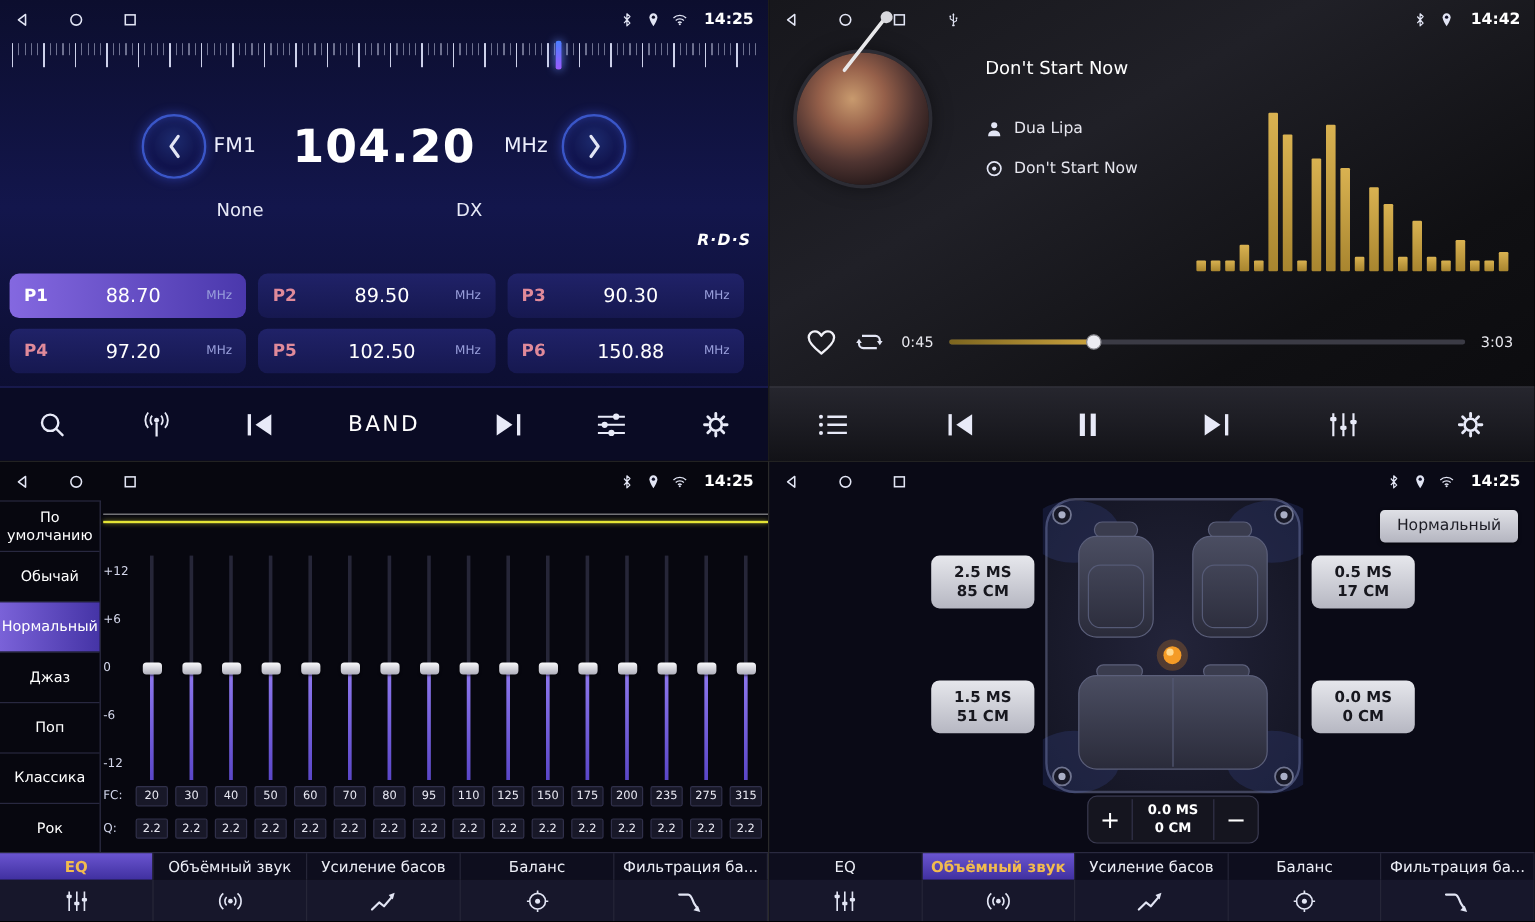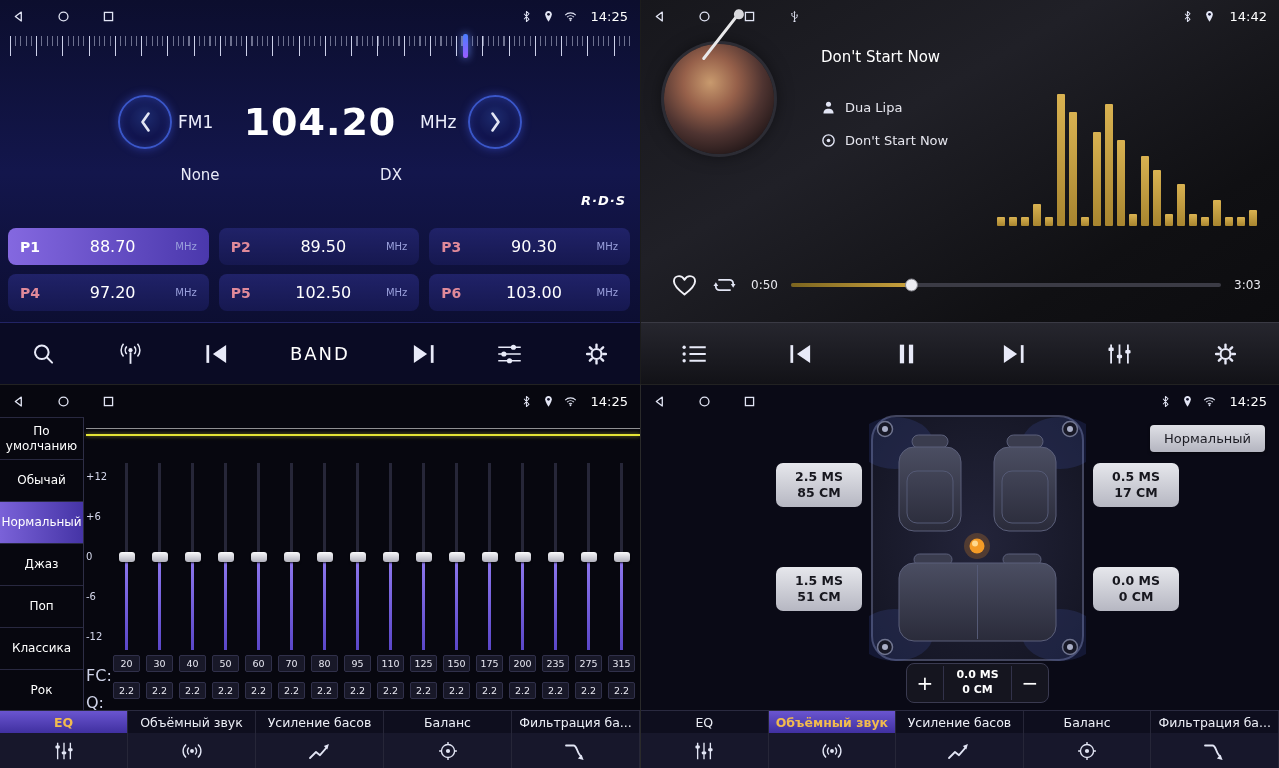--- a/index.html
+++ b/index.html
@@ -19,21 +19,21 @@
   .i13 { width:13px; height:13px; }
   .i15 { width:15px; height:15px; }
   .i22 { width:24px; height:20px; }
   .i26 { width:27px; height:24px; }
   .ich { width:15px; height:24px; }
 
   
   .statusbar { position:absolute; left:0; top:0; right:0; height:32px; display:flex;
     justify-content:space-between; align-items:center; padding:0 12px; z-index:5; }
   .sb-left { display:flex; gap:32px; align-items:center; }
-  .sb-right { display:flex; gap:9px; align-items:center; }
+  .sb-right { display:flex; gap:9px; align-items:center;font-weight:bold; }
   .sb-time { font-size:13px; color:#fff; margin-left:5px; }
 
   
   .ruler { position:absolute; left:10px; right:10px; top:36px; height:20px;
     background-image:
       repeating-linear-gradient(90deg,#cdd1ea 0 1px,transparent 1px 26.25px),
       repeating-linear-gradient(90deg,rgba(205,209,234,.5) 0 1px,transparent 1px 5.25px);
     background-size:auto 20px,auto 10px; background-repeat:repeat-x; background-position:top; }
   .freq-indicator { position:absolute; left:463px; top:34px; width:5px; height:24px; border-radius:2px;
     background:linear-gradient(180deg,#4a7dff,#9a5cff); box-shadow:0 0 8px #6a8dff; }
@@ -45,21 +45,21 @@
     display:flex; align-items:center; justify-content:center; color:#8fb4ff; cursor:pointer; }
   .cb-left { left:118px; top:95px; } .cb-right { left:468px; top:95px; }
   .band-label { position:absolute; left:178px; top:112px; font-size:17px; color:#eceefc; }
   .freq-big { position:absolute; left:230px; top:100px; width:180px; text-align:center;
     font-size:38px; font-weight:bold; color:#fff; letter-spacing:1px; }
   .freq-unit { position:absolute; left:420px; top:112px; font-size:17px; color:#eceefc; }
   .none-label { position:absolute; left:160px; top:166px; width:80px; text-align:center; font-size:15px; color:#e8eaf8; }
   .dx-label { position:absolute; left:371px; top:166px; width:40px; text-align:center; font-size:15px; color:#e8eaf8; }
   .rds { position:absolute; right:14px; top:193px; font-style:italic; font-weight:bold;
     font-size:13px; color:#fff; letter-spacing:1px; }
-  .presets { position:absolute; left:8px; right:10px; top:228px; display:grid;
+  .presets { position:absolute; left:8px; right:20px; top:228px; display:grid;
     grid-template-columns:repeat(3,1fr); gap:9px 10px; }
   .preset { height:37px; border-radius:8px; display:flex; align-items:center; padding:0 12px;
     background:linear-gradient(180deg,#202268,#161850); cursor:pointer; }
   .preset.active { background:linear-gradient(90deg,#8468e0,#4a38ac); }
   .p-name { font-size:14px; font-weight:bold; color:#e08a9a; width:30px; }
   .preset.active .p-name { color:#fff; }
   .p-freq { flex:1; text-align:center; font-size:16px; color:#fff; }
   .p-unit { font-size:10px; color:#9aa0dc; }
   .toolbar { position:absolute; left:0; right:0; bottom:0; height:62px; display:flex;
     align-items:center; justify-content:space-around; }
@@ -104,21 +104,21 @@
     box-shadow:0 0 4px rgba(230,230,60,.6); }
   .db-label { position:absolute; left:86px; width:22px; font-size:10px; color:#d5d8ec; }
   #eq-plot { position:absolute; left:110px; top:78px; width:528px; height:187px; display:flex; }
   .band-col { position:relative; width:33px; height:100%; cursor:pointer; }
   .track { position:absolute; left:50%; margin-left:-1.5px; top:0; bottom:0; width:3px; background:#262638; }
   .track-low { position:absolute; left:50%; margin-left:-1.5px; bottom:0; width:3px;
     background:linear-gradient(180deg,#8f79ef,#5a46c8); }
   .knob { position:absolute; left:50%; margin-left:-8px; width:16px; height:10px; border-radius:3px;
     background:linear-gradient(180deg,#fafafc,#b0b0bc); box-shadow:0 1px 2px rgba(0,0,0,.8); }
   .row-label { position:absolute; left:86px; width:22px; height:17px; line-height:17px;
-    font-size:16px; color:#cfd3e8;margin-top:12px; }
+    font-size:10px; color:#cfd3e8; }
   #fc-label { top:270px; } #q-label { top:297px; }
   .val-row { position:absolute; left:110px; width:528px; display:flex; }
   #fc-row { top:270px; } #q-row { top:297px; }
   .val-box { width:27px; height:17px; margin:0 3px; background:#181828; border:1px solid #30304a;
     color:#e8e8f2; font-size:9.5px; line-height:15px; text-align:center; border-radius:2px; }
 
   
   .tabs-wrap { position:absolute; left:0; right:0; bottom:0; height:58px; }
   .tab-labels { height:23px; display:flex; background:#0e0e1e; border-top:1px solid #2a2a40; }
   .tab { flex:1; display:flex; align-items:center; justify-content:center; font-size:12.5px; color:#eceef6;
@@ -241,21 +241,21 @@
           <span class="p-freq">97.20</span>
           <span class="p-unit">MHz</span>
         </div>
         <div class="preset">
           <span class="p-name">P5</span>
           <span class="p-freq">102.50</span>
           <span class="p-unit">MHz</span>
         </div>
         <div class="preset">
           <span class="p-name">P6</span>
-          <span class="p-freq">103.00</span>
+          <span class="p-freq">150.88</span>
           <span class="p-unit">MHz</span>
         </div>
       </div>
     <div class="toolbar">
         <span class="icn i26">
           <svg viewBox="0 0 24 24" xmlns="http://www.w3.org/2000/svg">
             <circle cx="10.3" cy="10.3" r="6.8" fill="none" stroke="currentColor" stroke-width="2"></circle>
             <path d="M15.3 15.3 L20.6 20.6" stroke="currentColor" stroke-width="2" stroke-linecap="round"></path>
           </svg>
         </span>
@@ -396,21 +396,21 @@
           </svg>
         </span>
       <span class="icn i26">
           <svg viewBox="0 0 24 20" xmlns="http://www.w3.org/2000/svg">
             <path d="M6.5 5.5 H16.5 A3.2 3.2 0 0 1 19.7 8.7 V9.5" fill="none" stroke="currentColor" stroke-width="1.6"></path>
             <polygon points="17.6,9.2 21.8,9.2 19.7,12.4" fill="currentColor"></polygon>
             <path d="M17.5 14.5 H7.5 A3.2 3.2 0 0 1 4.3 11.3 V10.5" fill="none" stroke="currentColor" stroke-width="1.6"></path>
             <polygon points="2.2,10.8 6.4,10.8 4.3,7.6" fill="currentColor"></polygon>
           </svg>
         </span>
-      <span class="ptime">0:50</span>
+      <span class="ptime">0:45</span>
       <div class="pbar">
         <div class="pfill" id="progress-fill" style="width: 28%;"></div>
         <div class="pknob" id="progress-knob" style="left: calc(28% - 6px);"></div>
       </div>
       <span class="ptime">3:03</span>
     </div>
     <div class="toolbar">
         <span class="icn i26">
           <svg viewBox="0 0 24 18" xmlns="http://www.w3.org/2000/svg">
             <path d="M7.5 3 H22 M7.5 9 H22 M7.5 15 H22" stroke="currentColor" stroke-width="1.8"></path>

